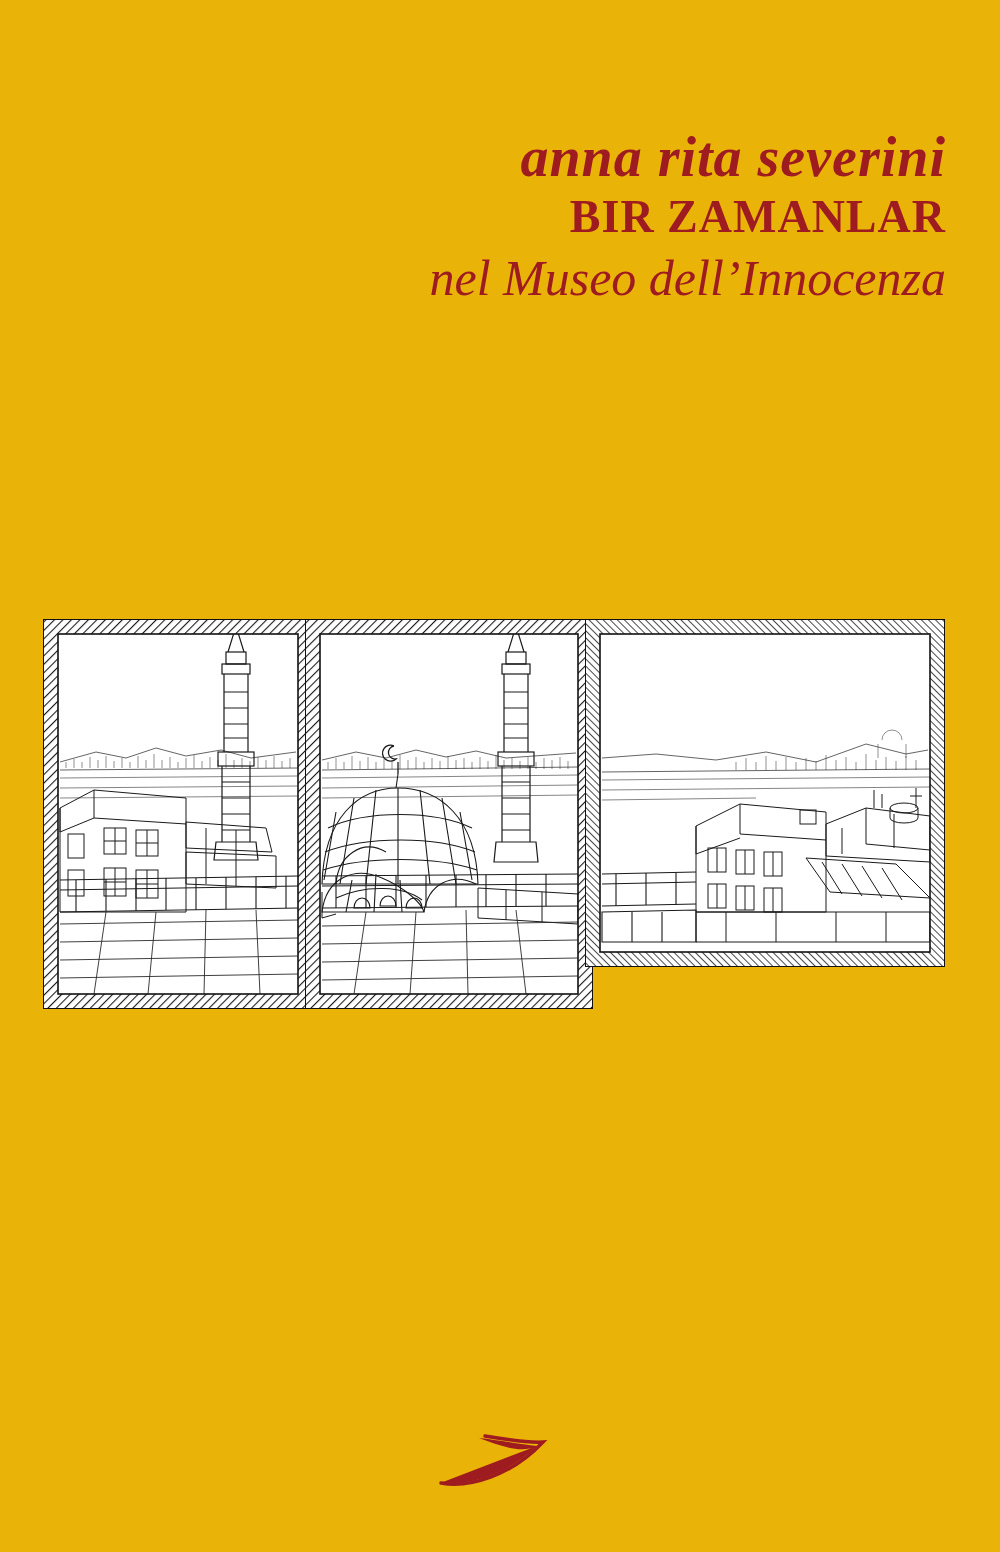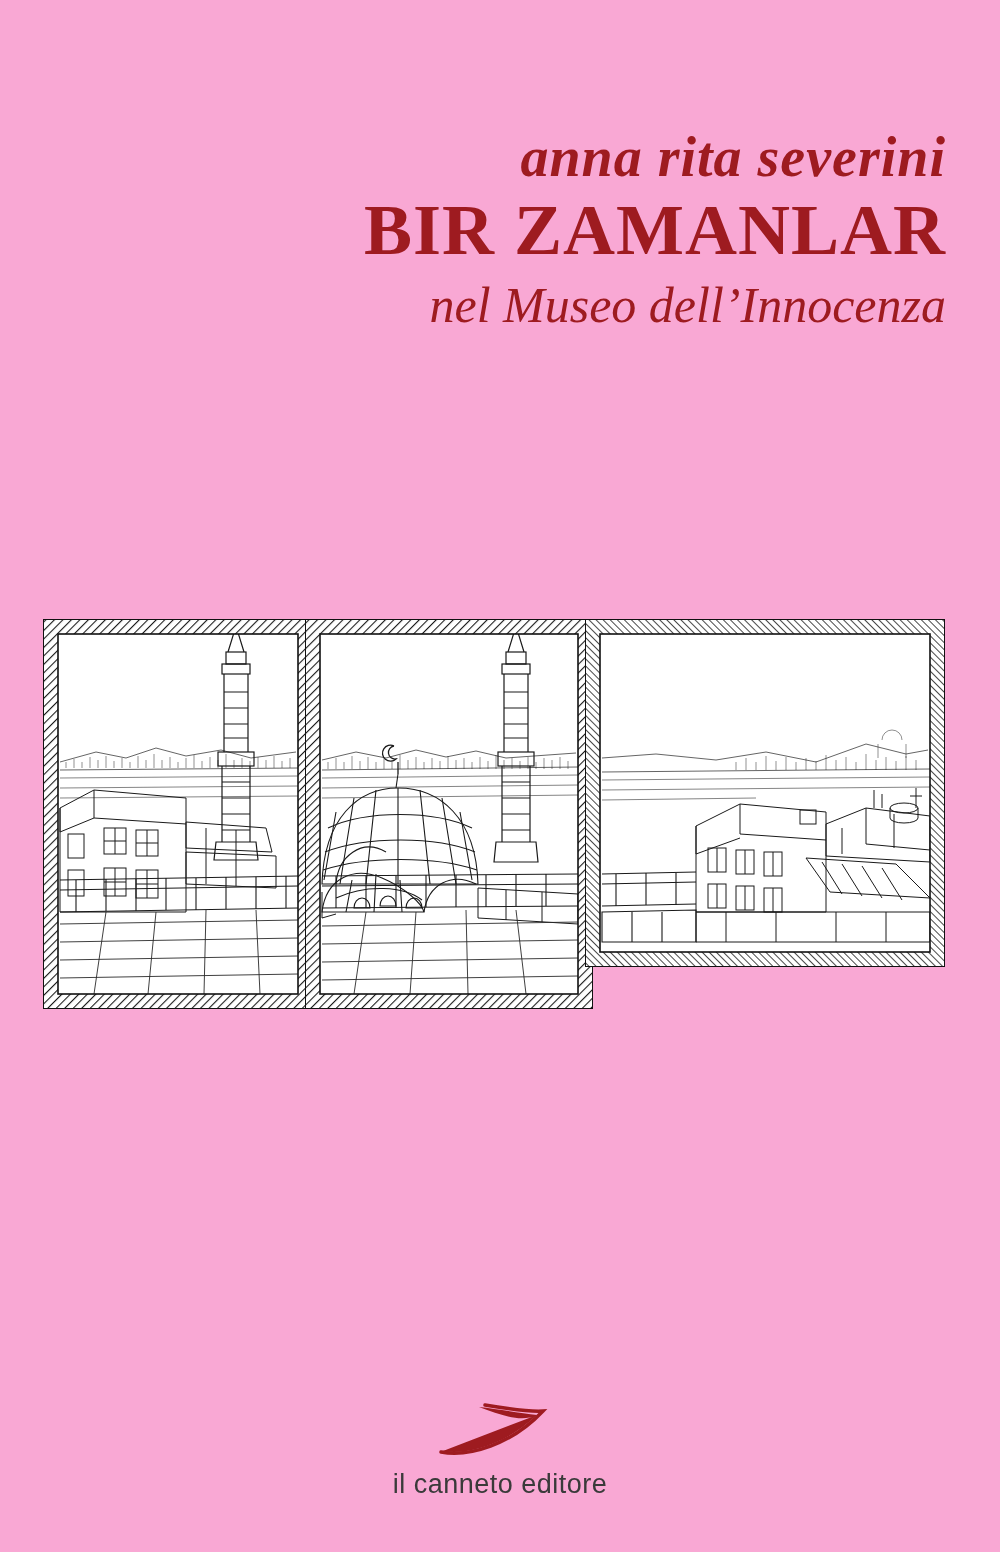--- a/index.html
+++ b/index.html
@@ -11,21 +11,21 @@
     width: 1000px;
     height: 1552px;
     position: relative;
     font-family: "Liberation Serif", serif;
     overflow: hidden;
   }
 
   .cover {
     position: absolute;
     inset: 0;
-    background: #f9a8d4;
+    background: #eab308;
   }
 
   
   .title-block {
     position: absolute;
     top: 128px;
     right: 54px;
     width: 680px;
     text-align: right;
     color: #9e1b20;
@@ -36,21 +36,21 @@
     font-weight: 700;
     font-size: 56px;
     letter-spacing: 1px;
     line-height: 1.05;
     margin: 0 0 6px 0;
     color: #9e1b20;
   }
   .main-title {
     font-family: "Liberation Serif", serif;
     font-weight: 700;
-    font-size: 72px;
+    font-size: 46px;
     letter-spacing: 1px;
     line-height: 1.05;
     margin: 0 0 10px 0;
     color: #9e1b20;
   }
   .subtitle {
     font-family: "Liberation Serif", serif;
     font-style: italic;
     font-size: 50px;
     line-height: 1.1;
@@ -331,16 +331,15 @@
         <rect x="564" y="22" width="330" height="318" fill="none" stroke="#111" stroke-width="1.6"></rect>
       </g>
     </svg>
   </div>
 
   <div class="publisher">
     <svg class="publisher-mark" viewBox="0 0 150 62" xmlns="http://www.w3.org/2000/svg">
       <path d="M18 54 C40 58, 78 50, 112 18 C96 16, 72 12, 54 10 C76 18, 96 26, 112 18" fill="#9E1B20" stroke="none"></path>
       <path d="M16 55 C44 60, 86 48, 118 14 C104 15, 84 12, 60 8" fill="none" stroke="#9E1B20" stroke-width="3.5" stroke-linecap="round"></path>
     </svg>
-    <div class="publisher-name">il canneto editore</div>
   </div>
 
 </div>
 
 </body></html>

